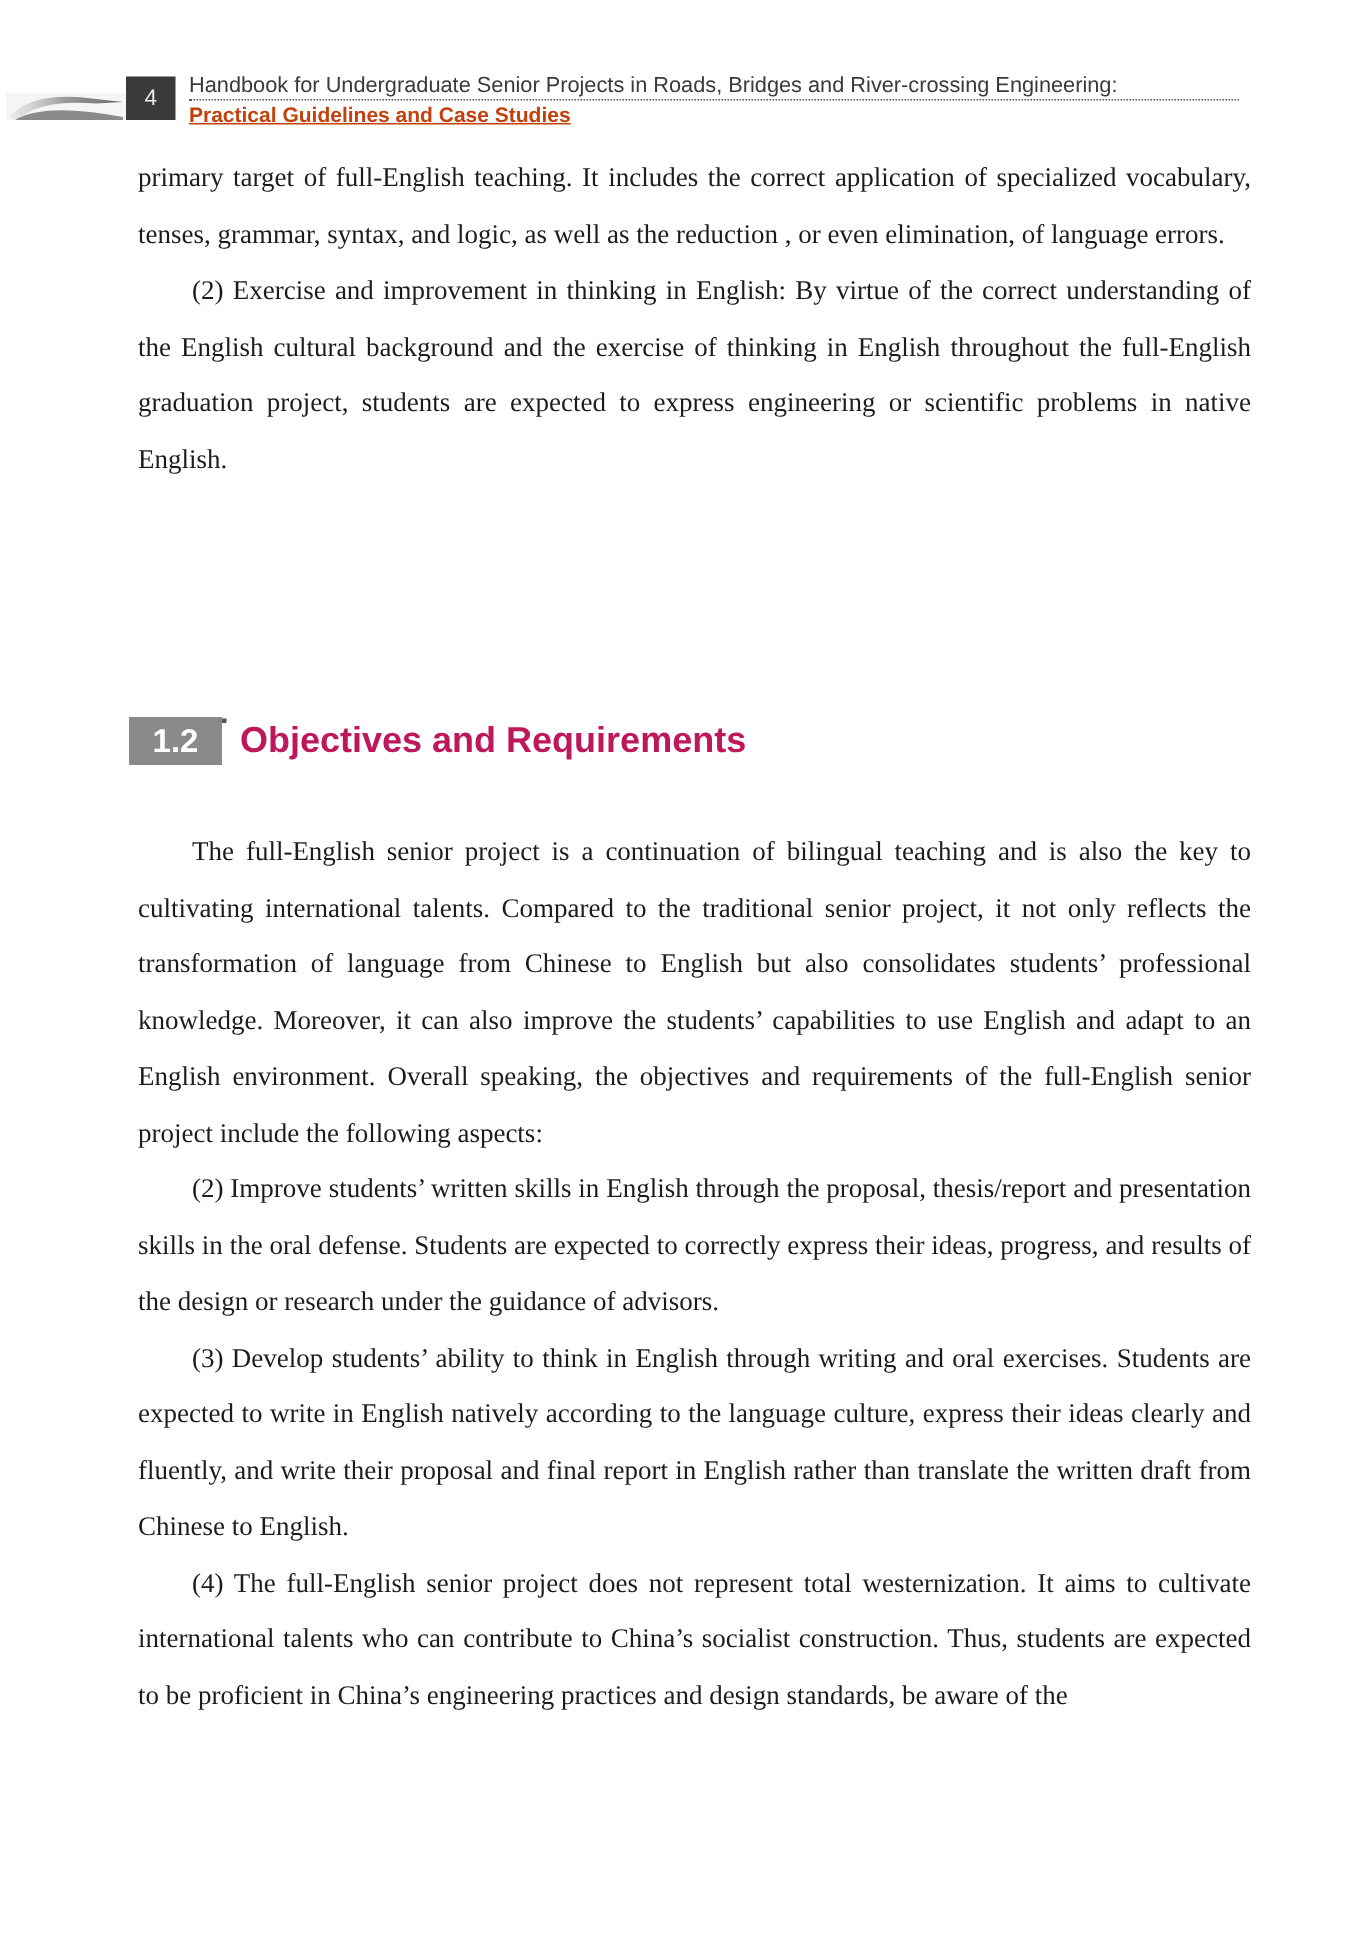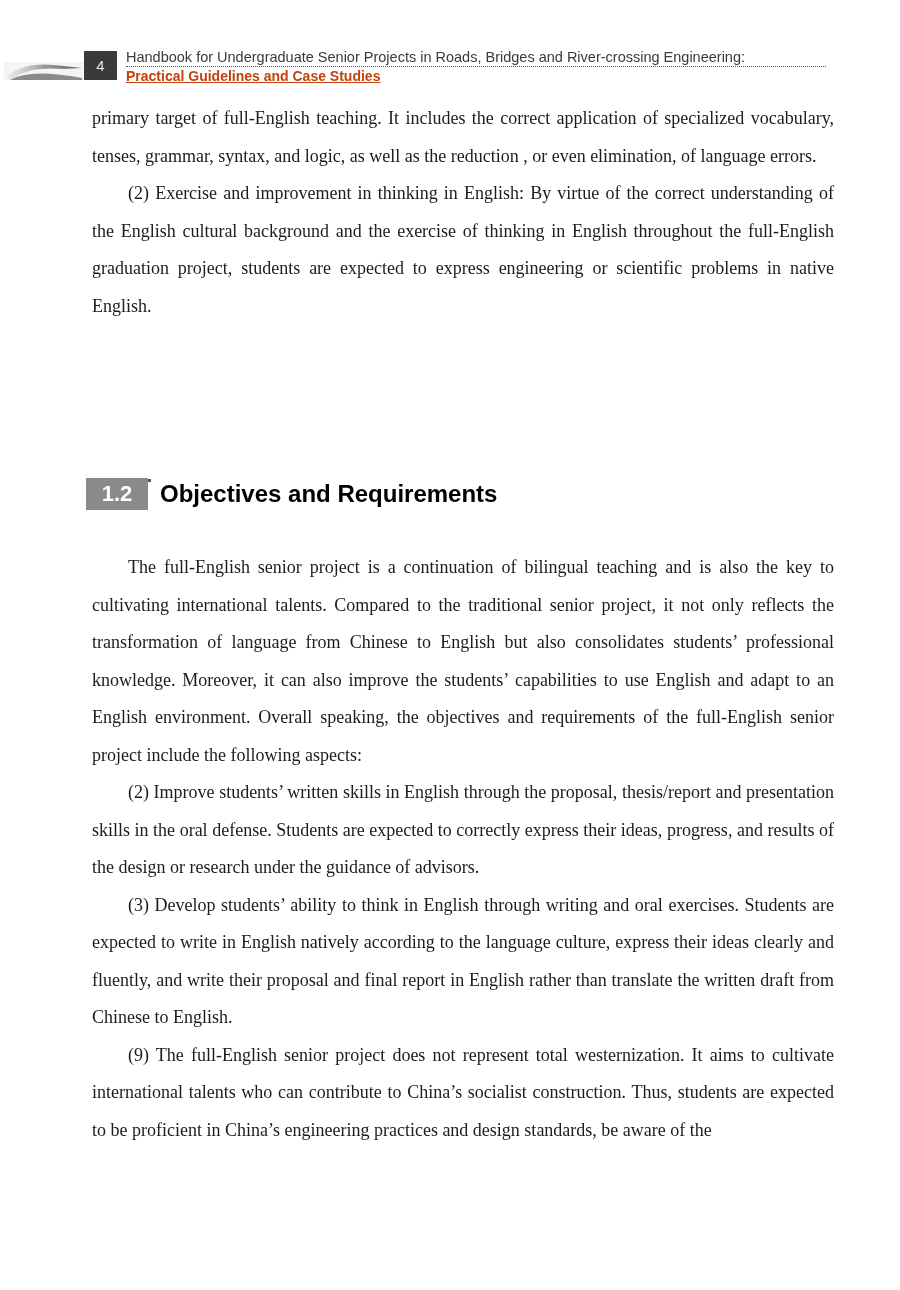--- a/index.html
+++ b/index.html
@@ -110,21 +110,21 @@
       top: 1px;
       width: 3px;
       height: 3px;
       background: #555;
     }
     .section-title {
       margin-left: 12px;
       font-family: "Liberation Sans", "DejaVu Sans", sans-serif;
       font-weight: bold;
       font-size: 24px;
-      color: #000000;
+      color: #be185d;
       white-space: nowrap;
     }
   </style>
 </head>
 <body>
 
 <div class="page-header">
   <svg class="header-swoosh" viewBox="0 0 80 24">
     <defs>
       <linearGradient id="sg" x1="0" y1="0" x2="1" y2="0">
@@ -152,14 +152,14 @@
     <span>1.2</span>
     <span class="corner-dot"></span>
   </div>
   <div class="section-title">Objectives and Requirements</div>
 </div>
 
 <div class="body-text" style="top: 549px;">
   <p class="indent">The full-English senior project is a continuation of bilingual teaching and is also the key to cultivating international talents. Compared to the traditional senior project, it not only reflects the transformation of language from Chinese to English but also consolidates students’ professional knowledge. Moreover, it can also improve the students’ capabilities to use English and adapt to an English environment. Overall speaking, the objectives and requirements of the full-English senior project include the following aspects:</p>
   <p class="indent">(2) Improve students’ written skills in English through the proposal, thesis/report and presentation skills in the oral defense. Students are expected to correctly express their ideas, progress, and results of the design or research under the guidance of advisors.</p>
   <p class="indent">(3) Develop students’ ability to think in English through writing and oral exercises. Students are expected to write in English natively according to the language culture, express their ideas clearly and fluently, and write their proposal and final report in English rather than translate the written draft from Chinese to English.</p>
-  <p class="indent">(9) The full-English senior project does not represent total westernization. It aims to cultivate international talents who can contribute to China’s socialist construction. Thus, students are expected to be proficient in China’s engineering practices and design standards, be aware of the</p>
+  <p class="indent">(4) The full-English senior project does not represent total westernization. It aims to cultivate international talents who can contribute to China’s socialist construction. Thus, students are expected to be proficient in China’s engineering practices and design standards, be aware of the</p>
 </div>
 
 </body></html>

